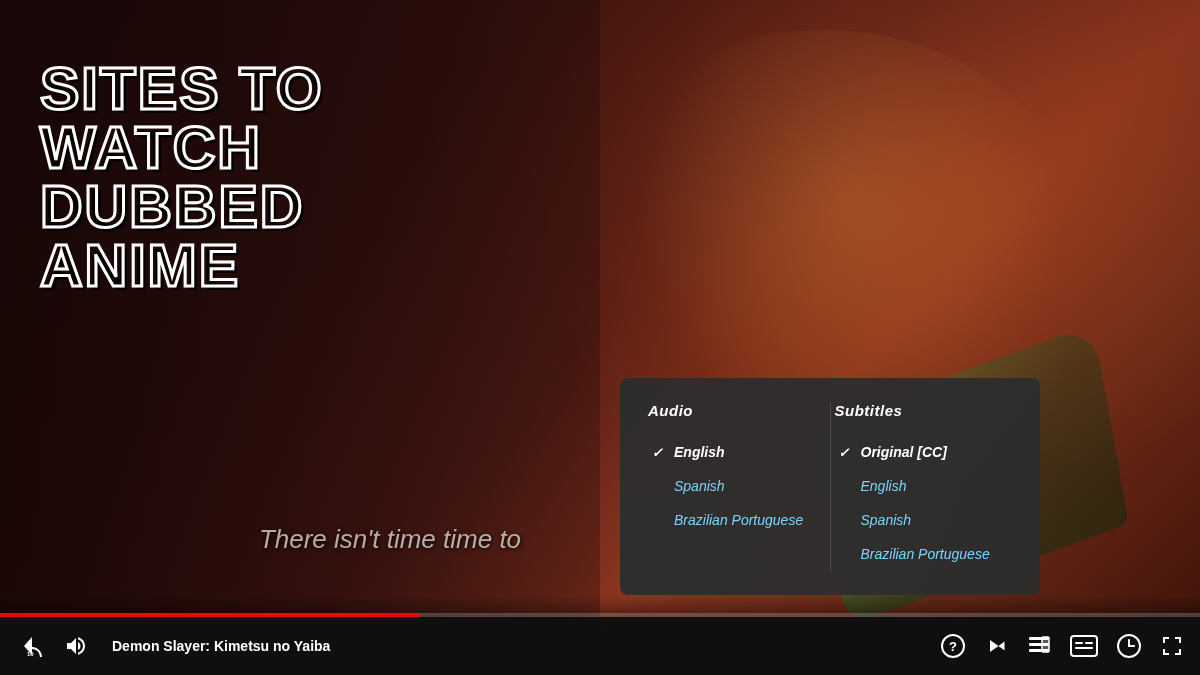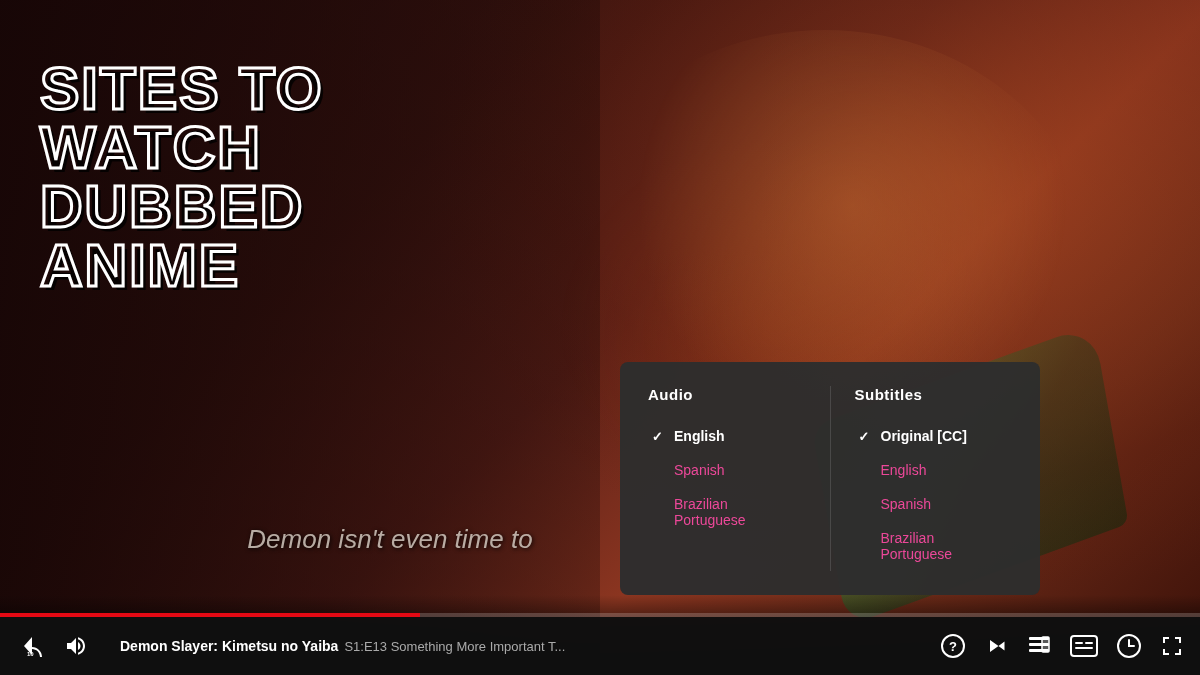--- a/index.html
+++ b/index.html
@@ -86,41 +86,41 @@
       bottom: 80px;
       width: 420px;
       background: rgba(45,45,45,0.97);
       border-radius: 8px;
       padding: 24px 28px;
       color: white;
     }
 
     .lang-panel-inner {
       display: flex;
-      gap: 20px;
+      font-style: italic;
     }
 
     .lang-column {
       flex: 1;
     }
 
     .lang-column-header {
       font-size: 15px;
       font-weight: 700;
       color: #ffffff;
       margin-bottom: 16px;
       letter-spacing: 0.5px;
     }
 
     .lang-option {
       display: flex;
       align-items: center;
       padding: 9px 4px;
       font-size: 14px;
-      color: #ec4899;
+      color: #7dd3fc;
       cursor: pointer;
       border-radius: 4px;
       gap: 8px;
     }
 
     .lang-option.selected {
       color: white;
       font-weight: 600;
     }
 
@@ -165,21 +165,21 @@
       width: 32px;
       height: 32px;
       flex-shrink: 0;
     }
 
     .show-info {
       flex: 1;
       display: flex;
       align-items: center;
       gap: 6px;
-      margin-left: 16px;
+      margin-left: 8px;
       overflow: hidden;
     }
 
     .show-title {
       font-size: 14px;
       font-weight: 700;
       color: white;
       white-space: nowrap;
     }
 
@@ -254,21 +254,21 @@
 <div class="video-bg">
   <div class="char-detail"></div>
   <div class="green-scarf"></div>
   <div class="char-overlay"></div>
   <div class="left-overlay"></div>
   <div class="bottom-gradient"></div>
 </div>
 
 <div class="main-title">Sites to Watch Dubbed Anime</div>
 
-<div class="subtitle-text">Demon isn't even time to</div>
+<div class="subtitle-text">There isn't time time to</div>
 
 <div class="lang-panel">
   <div class="lang-panel-inner">
 
     <div class="lang-column">
       <div class="lang-column-header">Audio</div>
       <div class="lang-option selected">
         <span class="checkmark">✓</span>
         <span>English</span>
       </div>
@@ -321,23 +321,20 @@
 
   <div class="ctrl-btn">
     <svg width="24" height="24" viewBox="0 0 24 24" fill="white">
       <path d="M3 9v6h4l5 5V4L7 9H3zm13.5 3c0-1.77-1.02-3.29-2.5-4.03v8.05c1.48-.73 2.5-2.25 2.5-4.02z"></path>
       <path d="M14 3.23v2.06c2.89.86 5 3.54 5 6.71s-2.11 5.85-5 6.71v2.06c4.01-.91 7-4.49 7-8.77s-2.99-7.86-7-8.77z"></path>
     </svg>
   </div>
 
   <div class="show-info">
     <span class="show-title">Demon Slayer: Kimetsu no Yaiba</span>
-    <span class="episode-info">
-      <span>S1:E13</span>&nbsp;<span>Something More Important T...</span>
-    </span>
   </div>
 
   <div class="right-controls">
 
     <div class="ctrl-icon">
       <svg width="26" height="26" viewBox="0 0 26 26" fill="none">
         <circle cx="13" cy="13" r="11" stroke="white" stroke-width="2"></circle>
         <text x="9" y="18" font-size="13" fill="white" font-weight="bold">?</text>
       </svg>
     </div>

